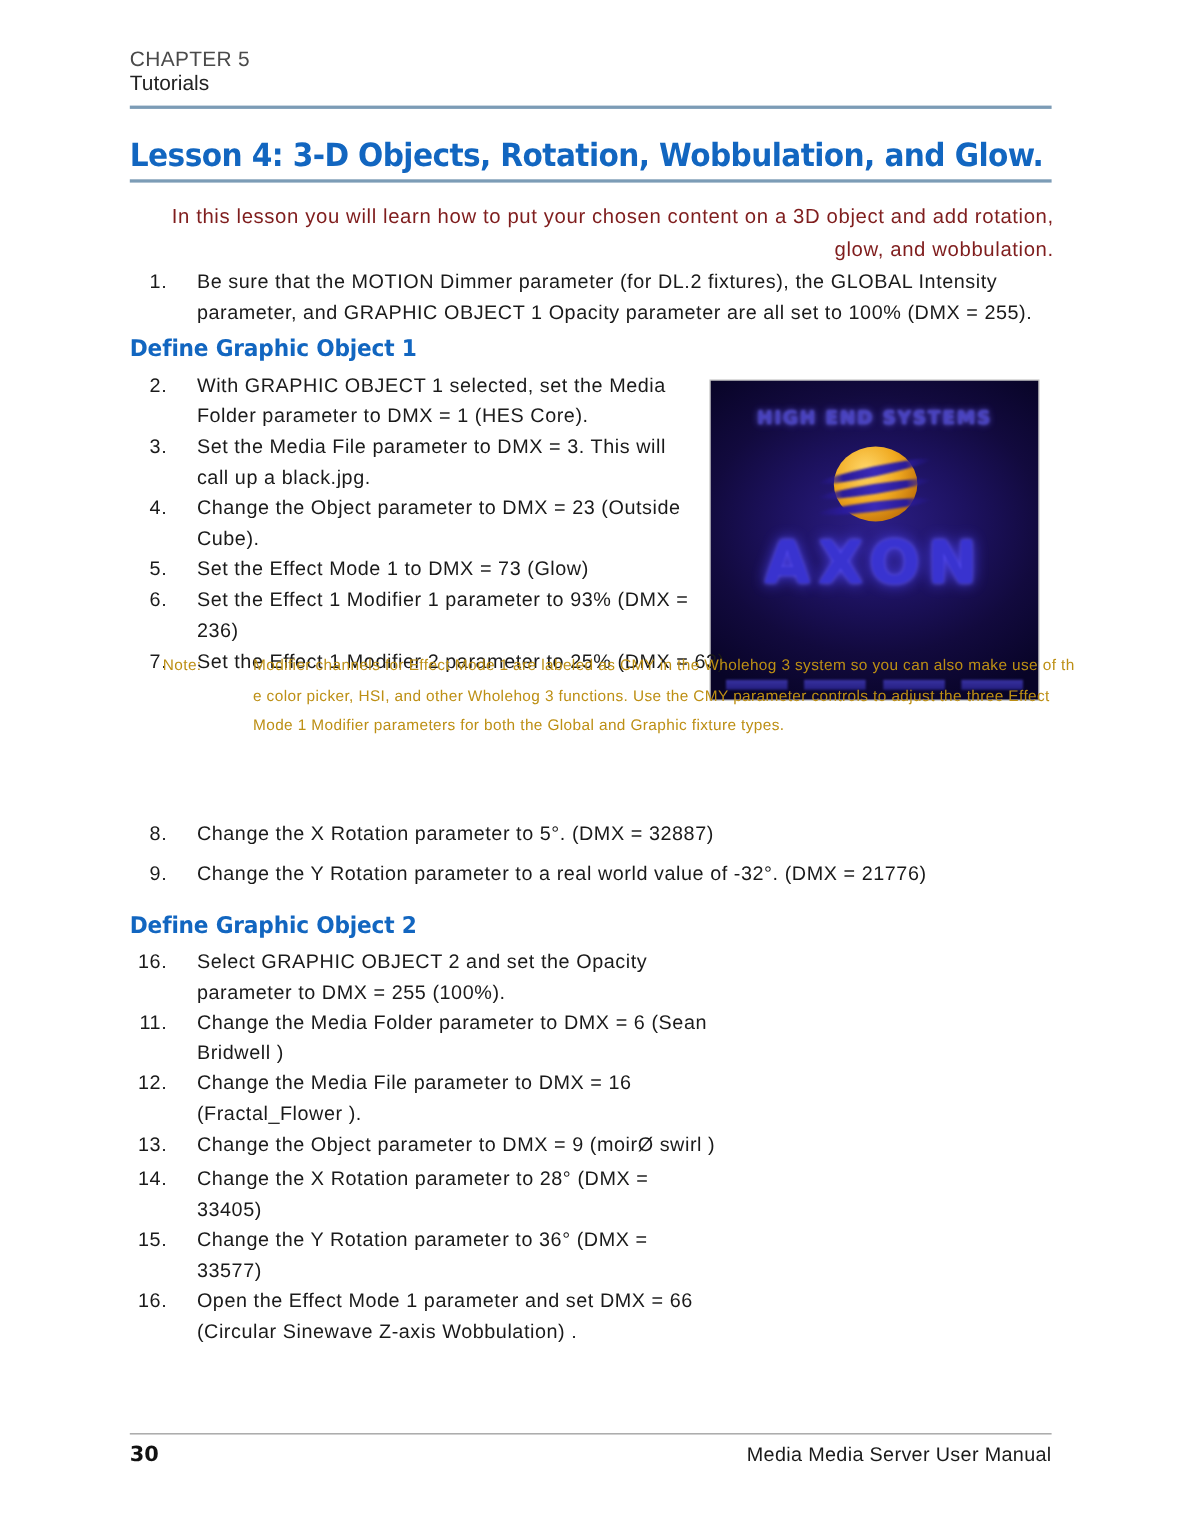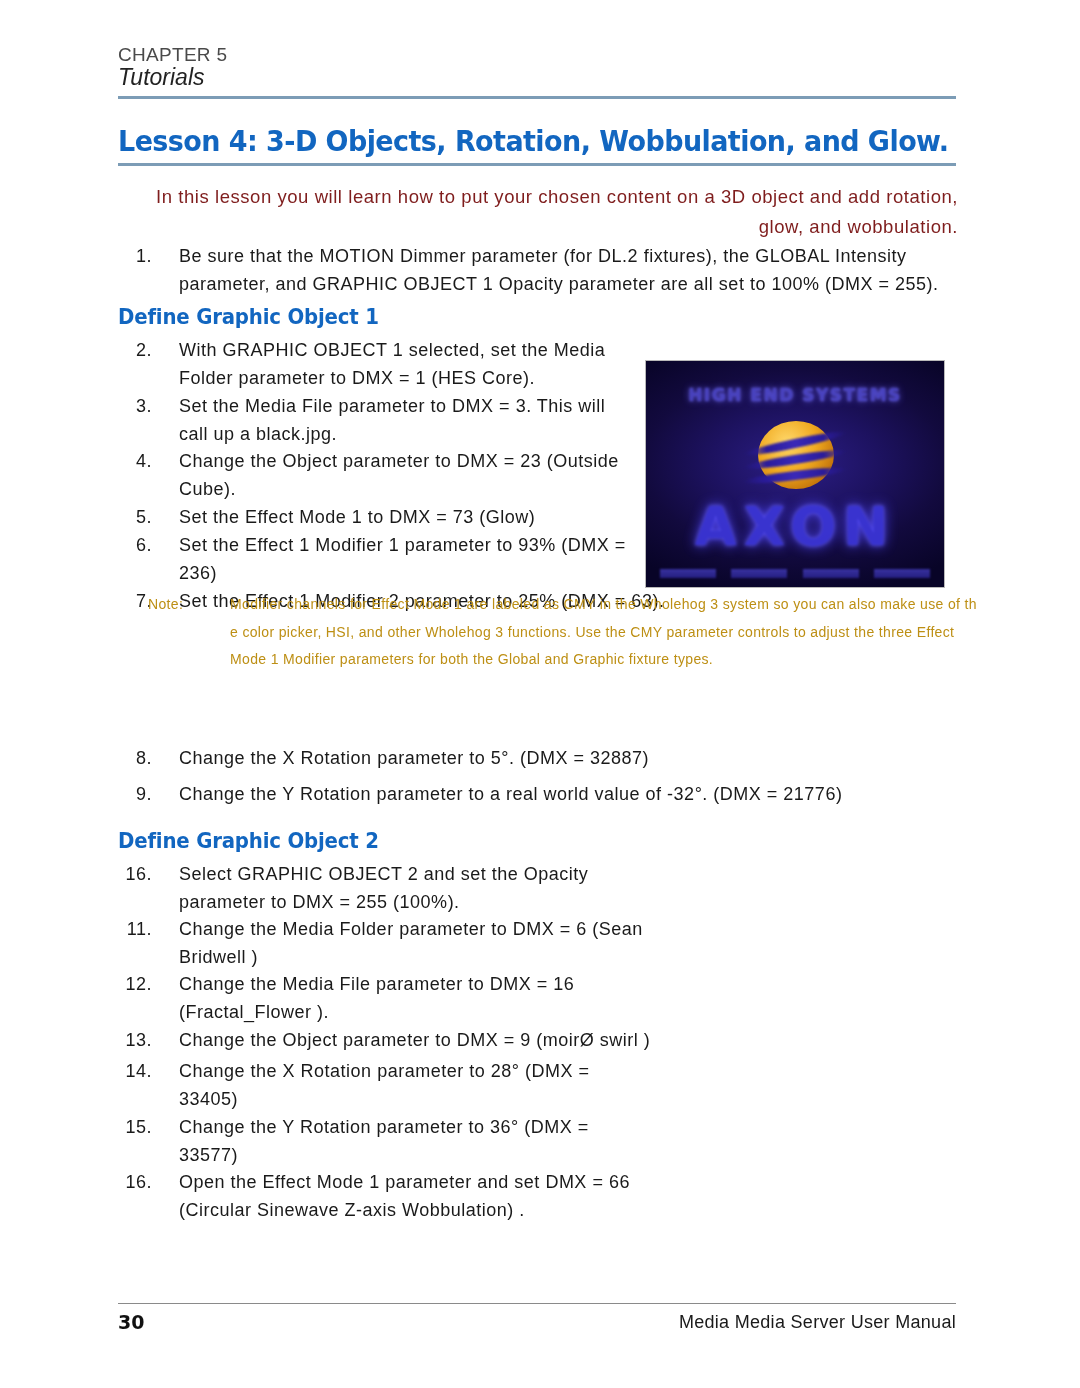--- a/index.html
+++ b/index.html
@@ -30,24 +30,23 @@
     top: 44px;
     width: 840px;
   }
   .runhead-chapter {
     font-size: 19px;
     letter-spacing: .3px;
     color: #4a4a4a;
     line-height: 22px;
   }
   .runhead-section {
-    font-size: 23px;
+    font-size: 19px;
     color: #222222;
     line-height: 22px;
-    font-style: italic;
   }
   .rule-top {
     position: absolute;
     left: 118px;
     top: 96px;
     width: 838px;
     height: 3px;
     background: #7c9cb6;
   }
 
@@ -139,23 +138,23 @@
   }
   .note-body {
     display: block;
     margin-left: 82px;
   }
 
   
   .figure {
     position: absolute;
     left: 645px;
-    top: 360px;
+    top: 345px;
     width: 300px;
-    height: 228px;
+    height: 292px;
     border: 1px solid #b9b9b9;
     box-sizing: border-box;
     background:
       radial-gradient(ellipse 75% 60% at 50% 45%, #2c1e86 0%, #1d1260 38%, #120a3e 68%, #080427 100%),
       linear-gradient(180deg, #0a0533 0%, #140a48 50%, #0a0530 100%);
     overflow: hidden;
   }
   .fig-hes {
     position: absolute;
     left: 0;

